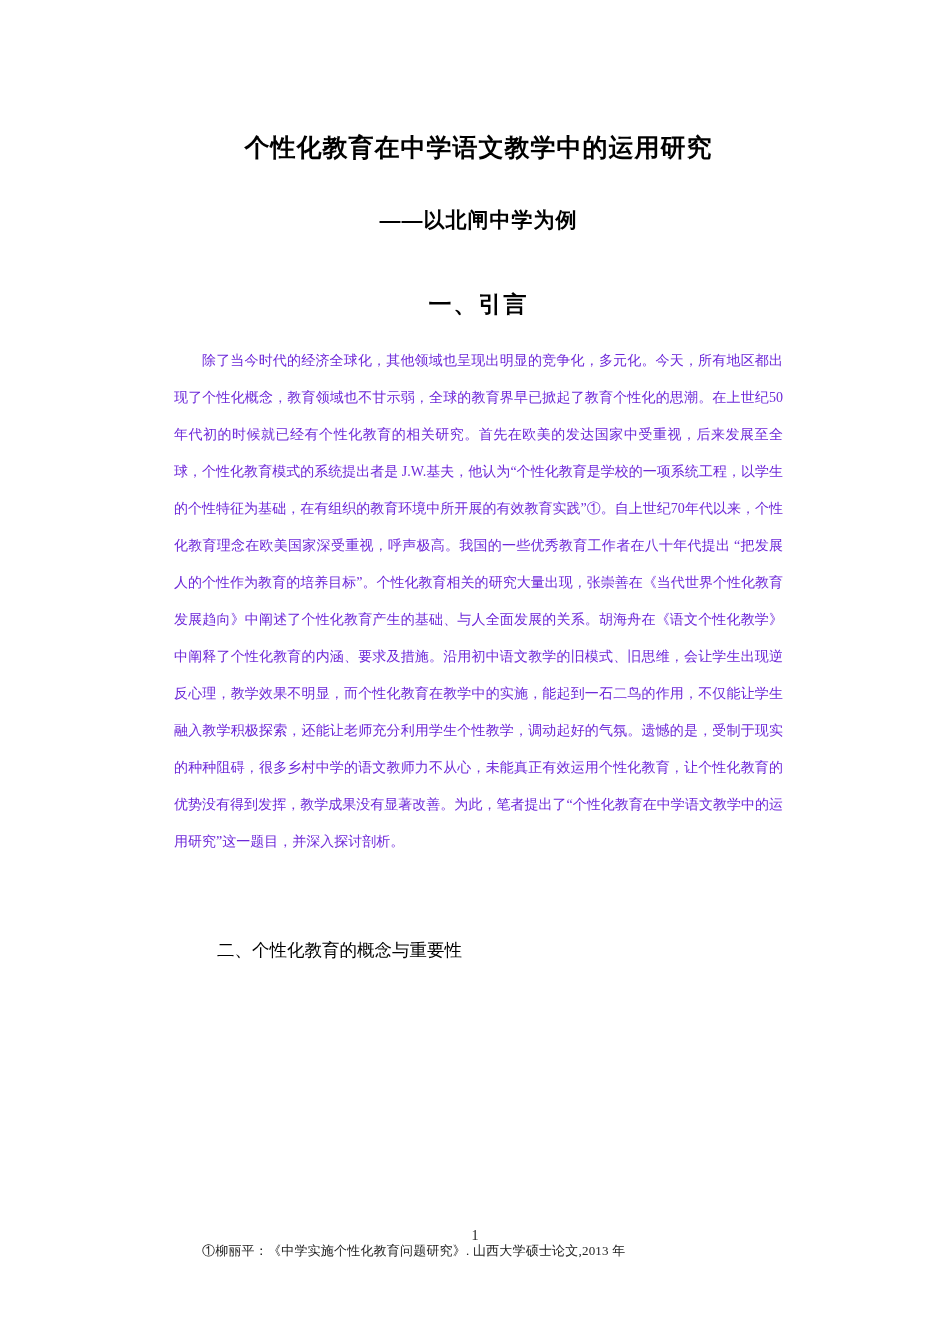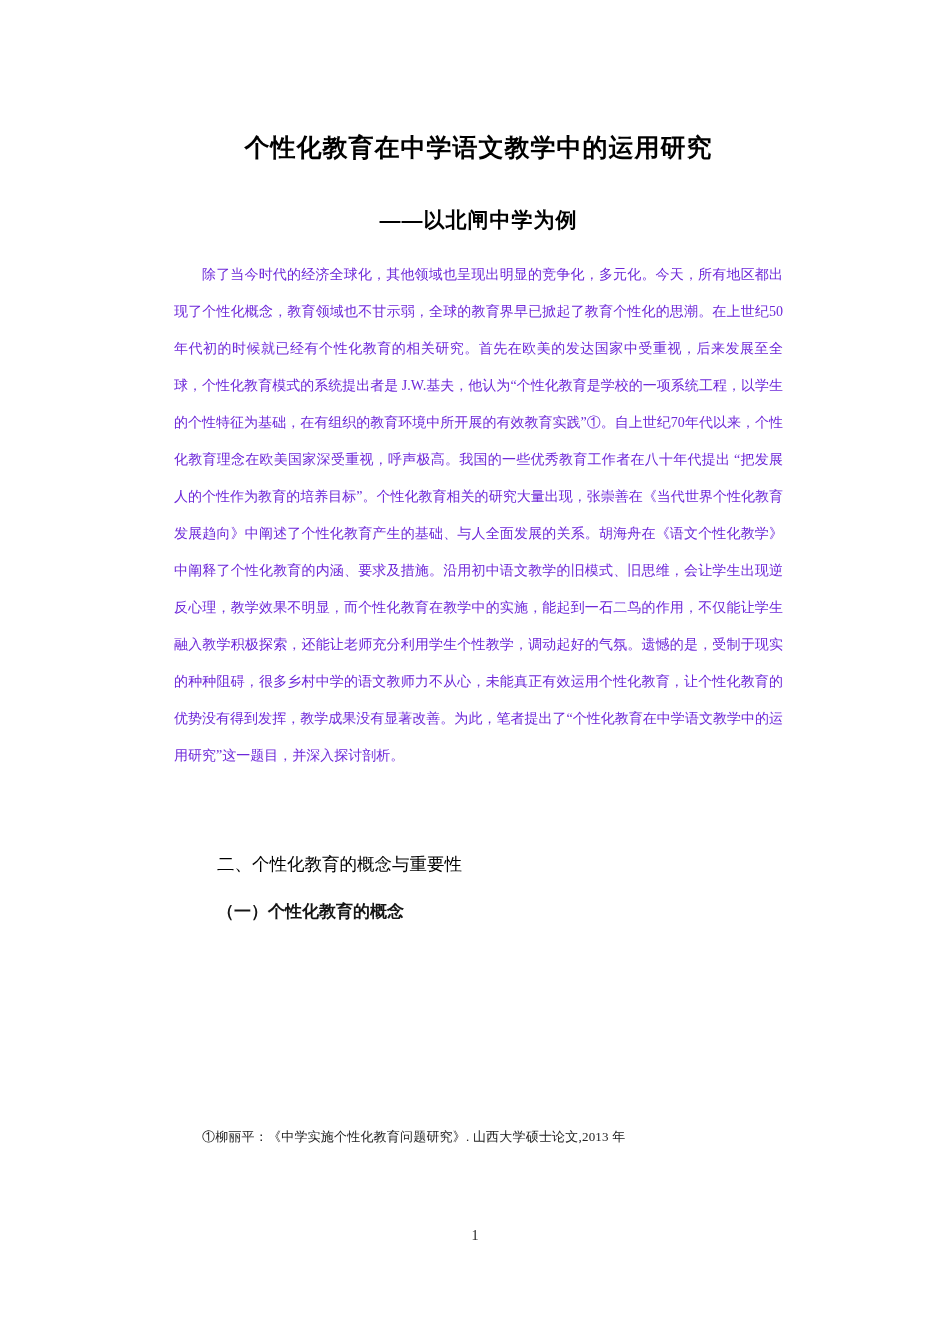--- a/index.html
+++ b/index.html
@@ -69,21 +69,21 @@
   .section2-paragraph {
     margin-top: 10px;
     font-size: 17.5px;
     line-height: 37px;
     text-align: justify;
     color: #151515;
   }
   .footnote {
     position: absolute;
     left: 140px;
-    top: 1128px;
+    top: 1242px;
     font-size: 13px;
     color: #222;
     letter-spacing: 0.2px;
   }
   .page-number {
     position: absolute;
     left: 0;
     right: 0;
     top: 1228px;
     text-align: center;
@@ -93,25 +93,25 @@
 </style>
 </head>
 <body>
 
 <div class="page">
 
   <h1 class="doc-title">个性化教育在中学语文教学中的运用研究</h1>
 
   <h2 class="doc-subtitle">——以北闸中学为例</h2>
 
+  <h3 class="section1-heading">一、引言</h3>
 
   <p class="section1-paragraph">除了当今时代的经济全球化，其他领域也呈现出明显的竞争化，多元化。今天，所有地区都出现了个性化概念，教育领域也不甘示弱，全球的教育界早已掀起了教育个性化的思潮。在上世纪50年代初的时候就已经有个性化教育的相关研究。首先在欧美的发达国家中受重视，后来发展至全球，个性化教育模式的系统提出者是 J.W.基夫，他认为“个性化教育是学校的一项系统工程，以学生的个性特征为基础，在有组织的教育环境中所开展的有效教育实践”①。自上世纪70年代以来，个性化教育理念在欧美国家深受重视，呼声极高。我国的一些优秀教育工作者在八十年代提出 “把发展人的个性作为教育的培养目标”。个性化教育相关的研究大量出现，张崇善在《当代世界个性化教育发展趋向》中阐述了个性化教育产生的基础、与人全面发展的关系。胡海舟在《语文个性化教学》中阐释了个性化教育的内涵、要求及措施。沿用初中语文教学的旧模式、旧思维，会让学生出现逆反心理，教学效果不明显，而个性化教育在教学中的实施，能起到一石二鸟的作用，不仅能让学生融入教学积极探索，还能让老师充分利用学生个性教学，调动起好的气氛。遗憾的是，受制于现实的种种阻碍，很多乡村中学的语文教师力不从心，未能真正有效运用个性化教育，让个性化教育的优势没有得到发挥，教学成果没有显著改善。为此，笔者提出了“个性化教育在中学语文教学中的运用研究”这一题目，并深入探讨剖析。</p>
 
   <h4 class="section2-heading">二、个性化教育的概念与重要性</h4>
 
-  <h5 class="section2-subheading">（一）个性化教育的概念</h5>
 
 
   <div class="footnote">①柳丽平：《中学实施个性化教育问题研究》. 山西大学硕士论文,2013 年</div>
 
   <div class="page-number">1</div>
 
 </div>
 
 </body></html>

